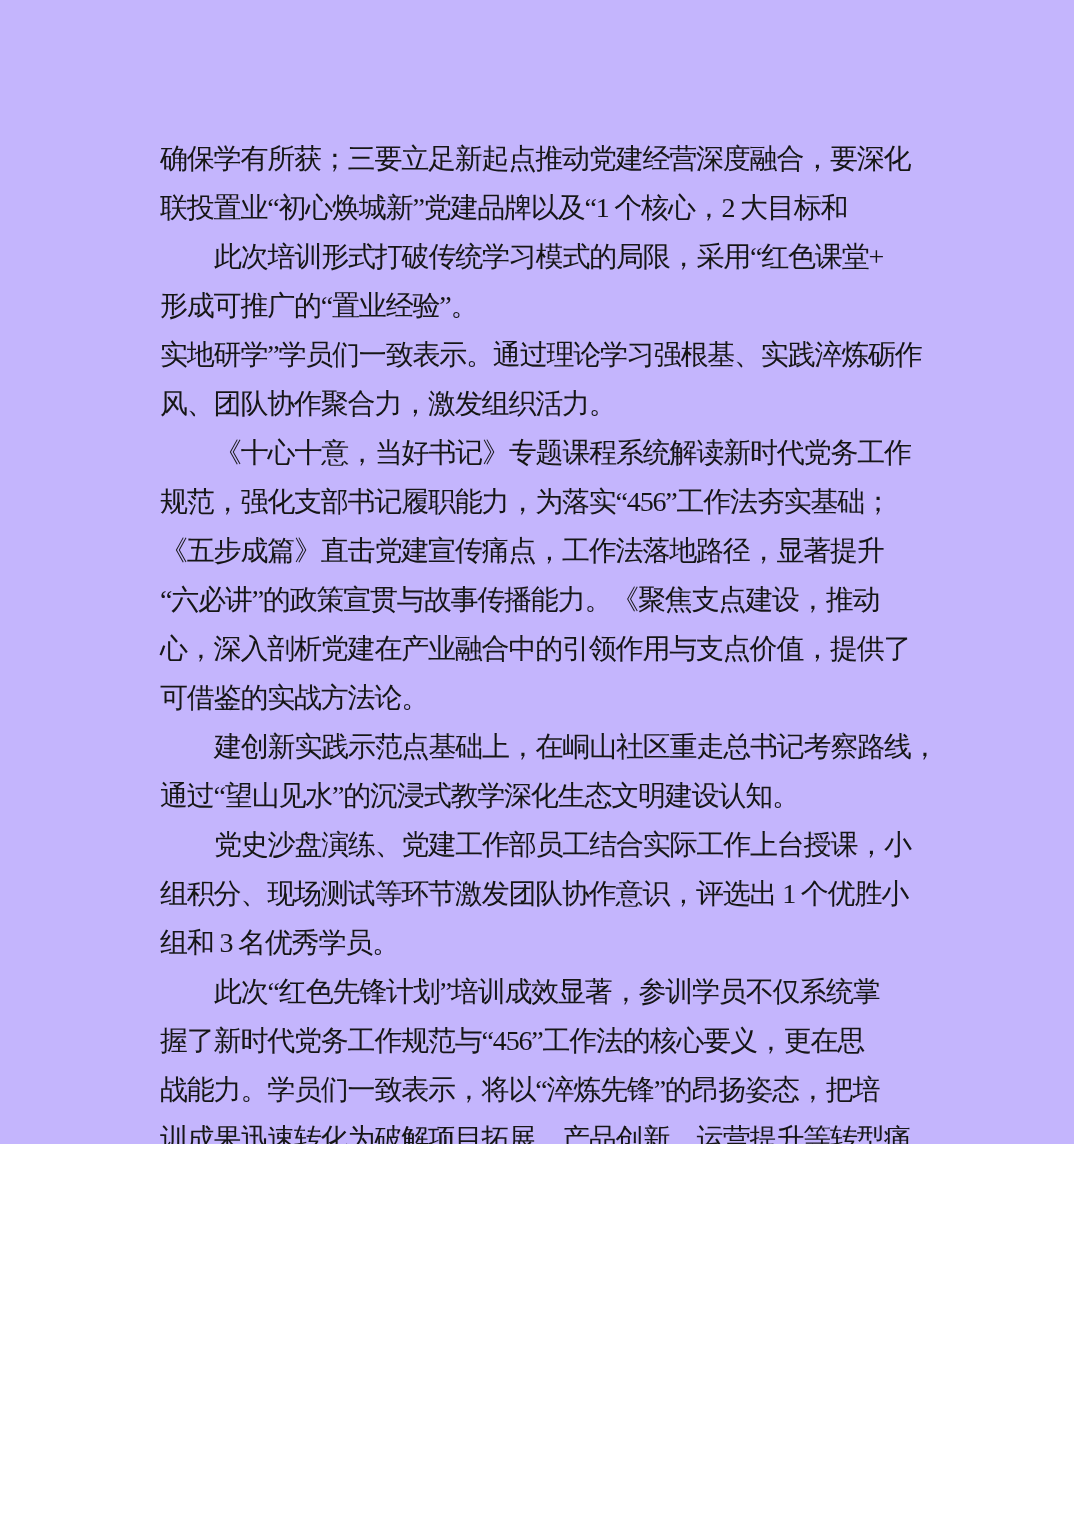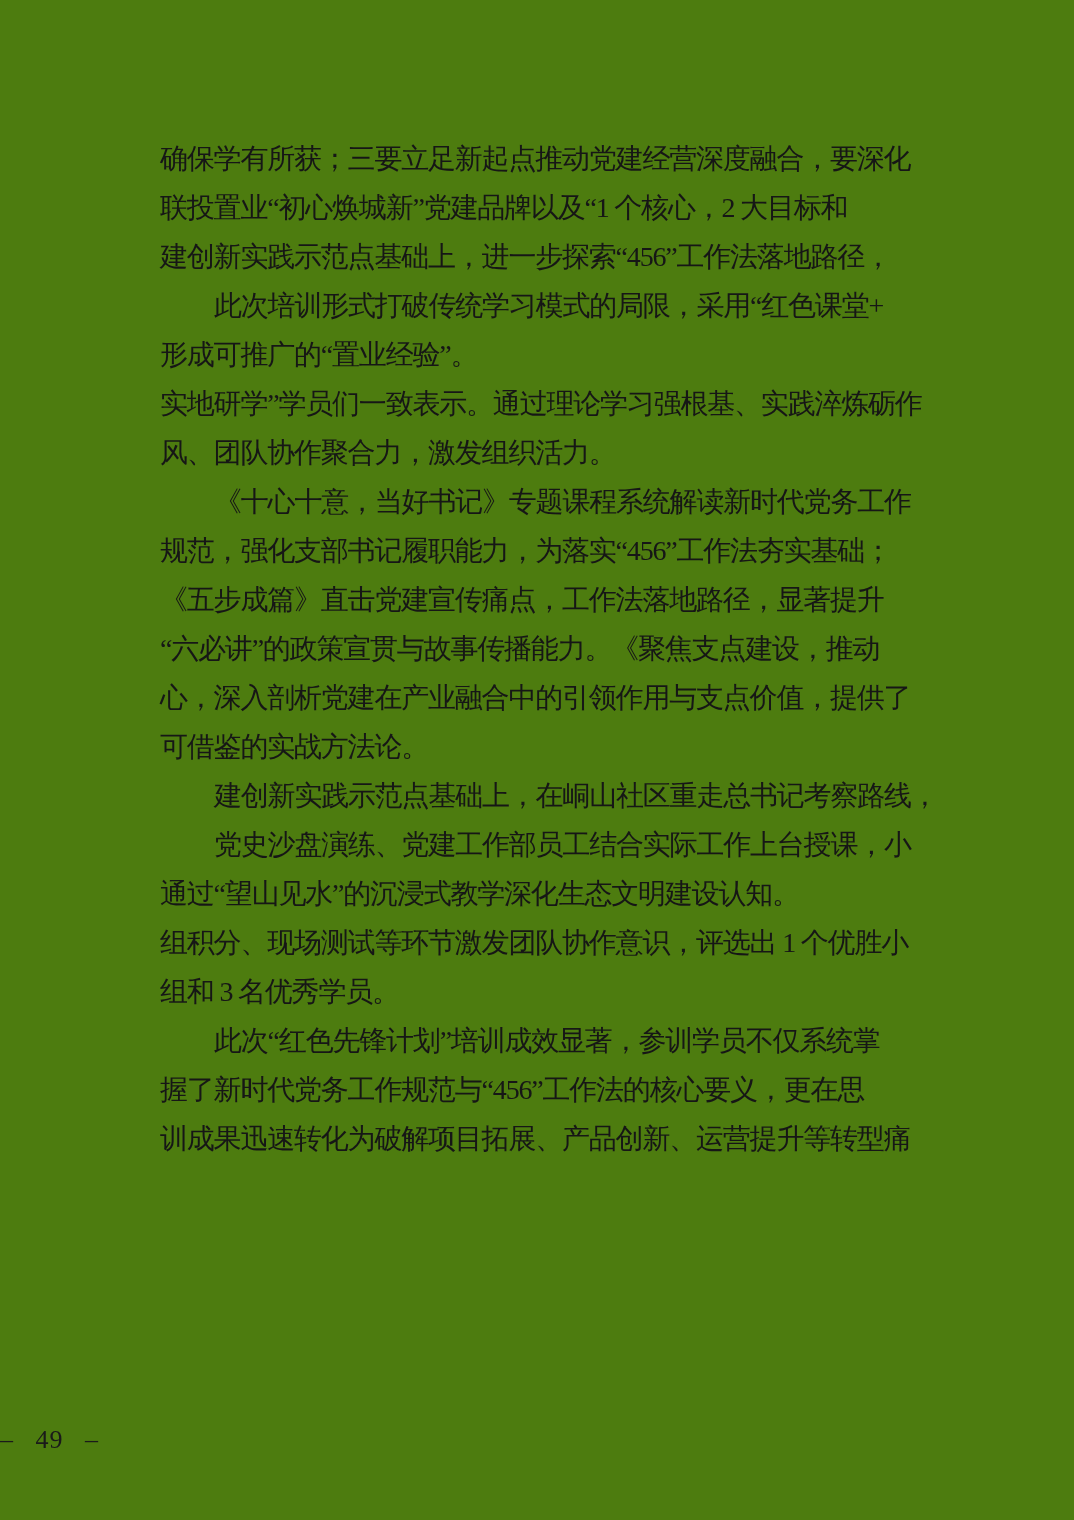--- a/index.html
+++ b/index.html
@@ -1,20 +1,20 @@
 <!DOCTYPE html>
 <html><head>
 <meta charset="utf-8">
 <style>
   html, body { margin: 0; padding: 0; background: #ffffff; }
   .page {
     position: relative;
     width: 1074px;
-    height: 1520px;
-    background: #4d7c0f;
+    height: 1144px;
+    background: #c4b5fd;
     overflow: hidden;
     font-family: "Liberation Serif", "DejaVu Serif", serif;
     color: #161616;
   }
   .content {
     position: absolute;
     left: 160px;
     top: 134px;
     width: 752px;
   }
@@ -40,35 +40,35 @@
     margin-top: 20px;
   }
 </style>
 </head>
 <body>
 
 <div class="page">
   <div class="content">
     <div class="line">确保学有所获；三要立足新起点推动党建经营深度融合，要深化</div>
     <div class="line">联投置业“初心焕城新”党建品牌以及“1 个核心，2 大目标和</div>
-    <div class="line">建创新实践示范点基础上，进一步探索“456”工作法落地路径，</div>
     <div class="line indent">此次培训形式打破传统学习模式的局限，采用“红色课堂+</div>
     <div class="line">形成可推广的“置业经验”。</div>
     <div class="line">实地研学”学员们一致表示。通过理论学习强根基、实践淬炼砺作</div>
     <div class="line">风、团队协作聚合力，激发组织活力。</div>
     <div class="line indent">《十心十意，当好书记》专题课程系统解读新时代党务工作</div>
     <div class="line">规范，强化支部书记履职能力，为落实“456”工作法夯实基础；</div>
     <div class="line">《五步成篇》直击党建宣传痛点，工作法落地路径，显著提升</div>
     <div class="line">“六必讲”的政策宣贯与故事传播能力。《聚焦支点建设，推动</div>
     <div class="line">心，深入剖析党建在产业融合中的引领作用与支点价值，提供了</div>
     <div class="line">可借鉴的实战方法论。</div>
     <div class="line indent">建创新实践示范点基础上，在峒山社区重走总书记考察路线，</div>
+    <div class="line">通过“望山见水”的沉浸式教学深化生态文明建设认知。</div>
     <div class="line indent">党史沙盘演练、党建工作部员工结合实际工作上台授课，小</div>
-    <div class="line">通过“望山见水”的沉浸式教学深化生态文明建设认知。</div>
     <div class="line">组积分、现场测试等环节激发团队协作意识，评选出 1 个优胜小</div>
     <div class="line">组和 3 名优秀学员。</div>
     <div class="line indent">此次“红色先锋计划”培训成效显著，参训学员不仅系统掌</div>
     <div class="line">握了新时代党务工作规范与“456”工作法的核心要义，更在思</div>
+    <div class="line">战能力。学员们一致表示，将以“淬炼先锋”的昂扬姿态，把培</div>
     <div class="line">训成果迅速转化为破解项目拓展、产品创新、运营提升等转型痛</div>
   </div>
 
   <div class="footer">– 49 –</div>
 </div>
 
 </body></html>

